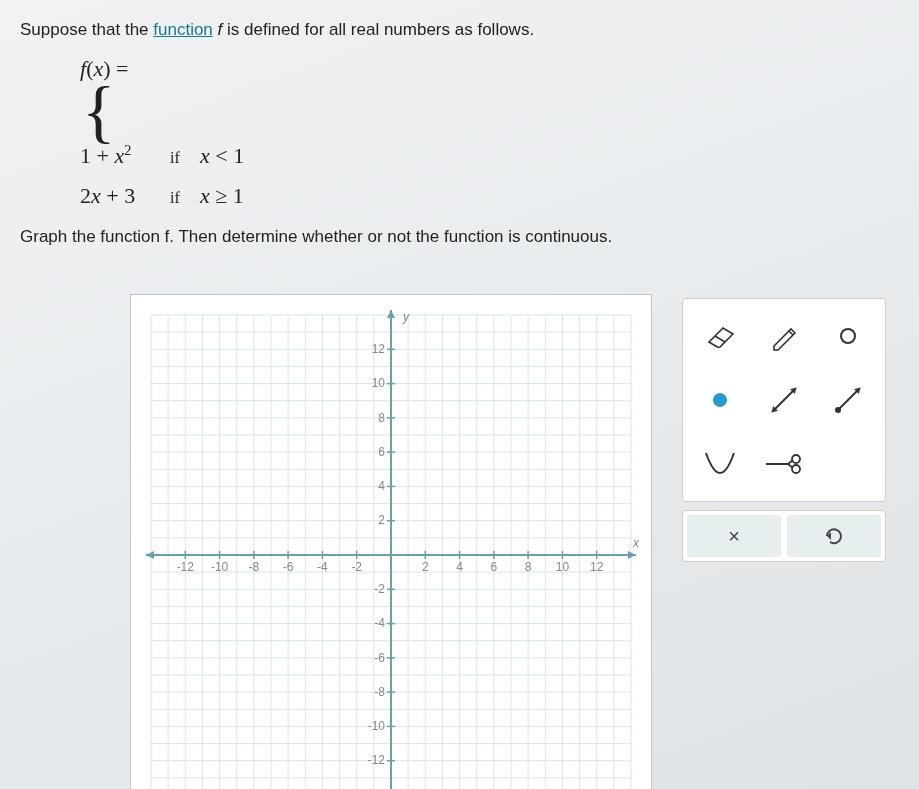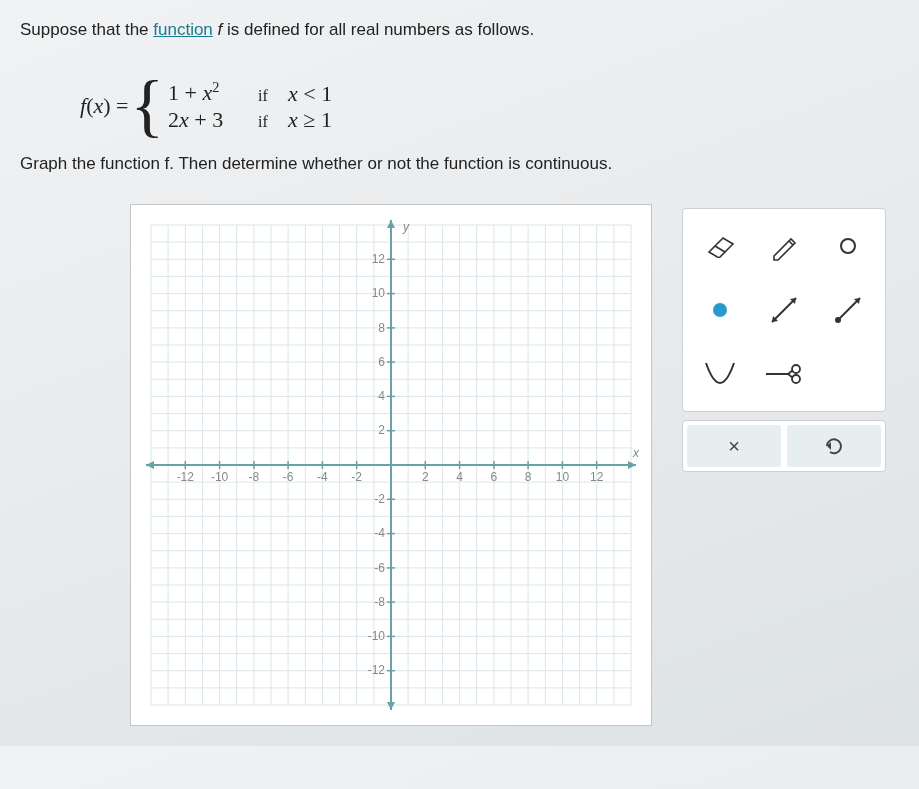--- a/index.html
+++ b/index.html
@@ -5,55 +5,57 @@
   body {
     margin: 0;
     padding: 20px;
     font-family: Arial, sans-serif;
     background: linear-gradient(160deg, #f0f2f4 0%, #e8ebed 50%, #dde2e5 100%);
     color: #222;
     width: 879px;
   }
   .prompt-line {
     font-size: 17px;
-    margin-bottom: 36px;
+    margin-bottom: 6px;
   }
   .term-link {
     color: #1a7a8c;
     text-decoration: underline;
     cursor: pointer;
   }
   .formula-block {
-    margin: 6px 0 18px 60px;
+    margin: 16px 0 18px 60px;
     font-family: 'Times New Roman', serif;
     font-size: 22px;
     display: flex;
-    align-items: center;
+    align-items: flex-start;
+    flex-direction: column;
   }
   .brace {
     font-size: 70px;
     line-height: 60px;
     margin: 0 4px 0 2px;
     font-weight: 100;
   }
   .cases {
     display: flex;
     flex-direction: column;
+    gap: 14px;
   }
   .case-row {
     display: flex;
     align-items: baseline;
   }
   .case-expr { width: 90px; }
   .case-if { width: 30px; font-size: 16px;}
   .case-cond { }
   sup { font-size: 0.65em; vertical-align: super; }
   .instruction {
     font-size: 17px;
-    margin-bottom: 30px;
+    margin-bottom: 47px;
   }
   .work-area {
     display: flex;
     align-items: flex-start;
     gap: 30px;
     margin-left: 110px;
   }
   .graph-panel {
     background: #fff;
     border: 1px solid #c5c5c5;

